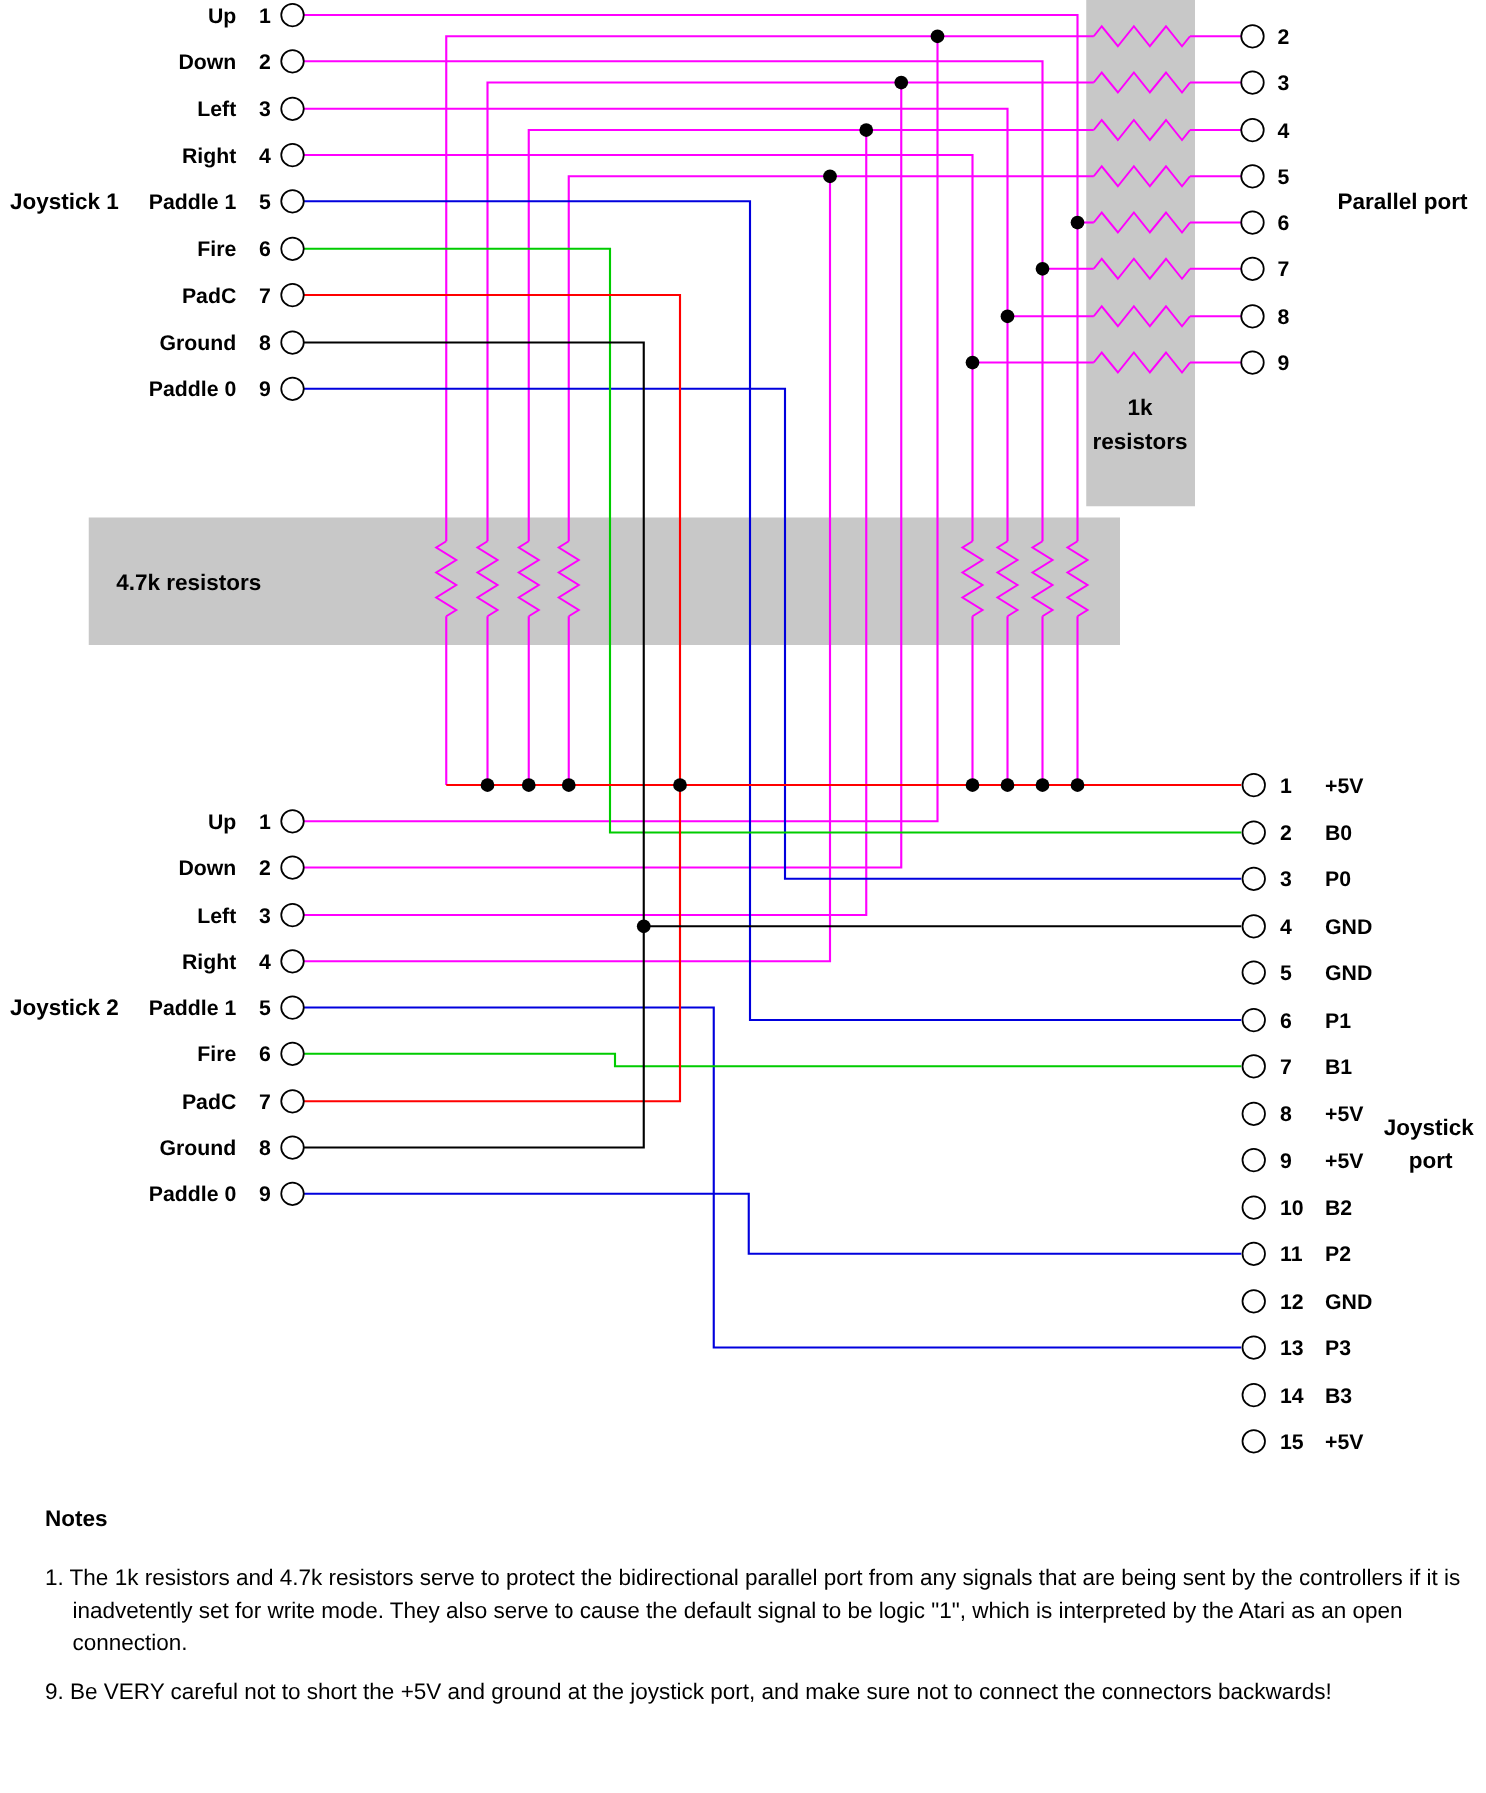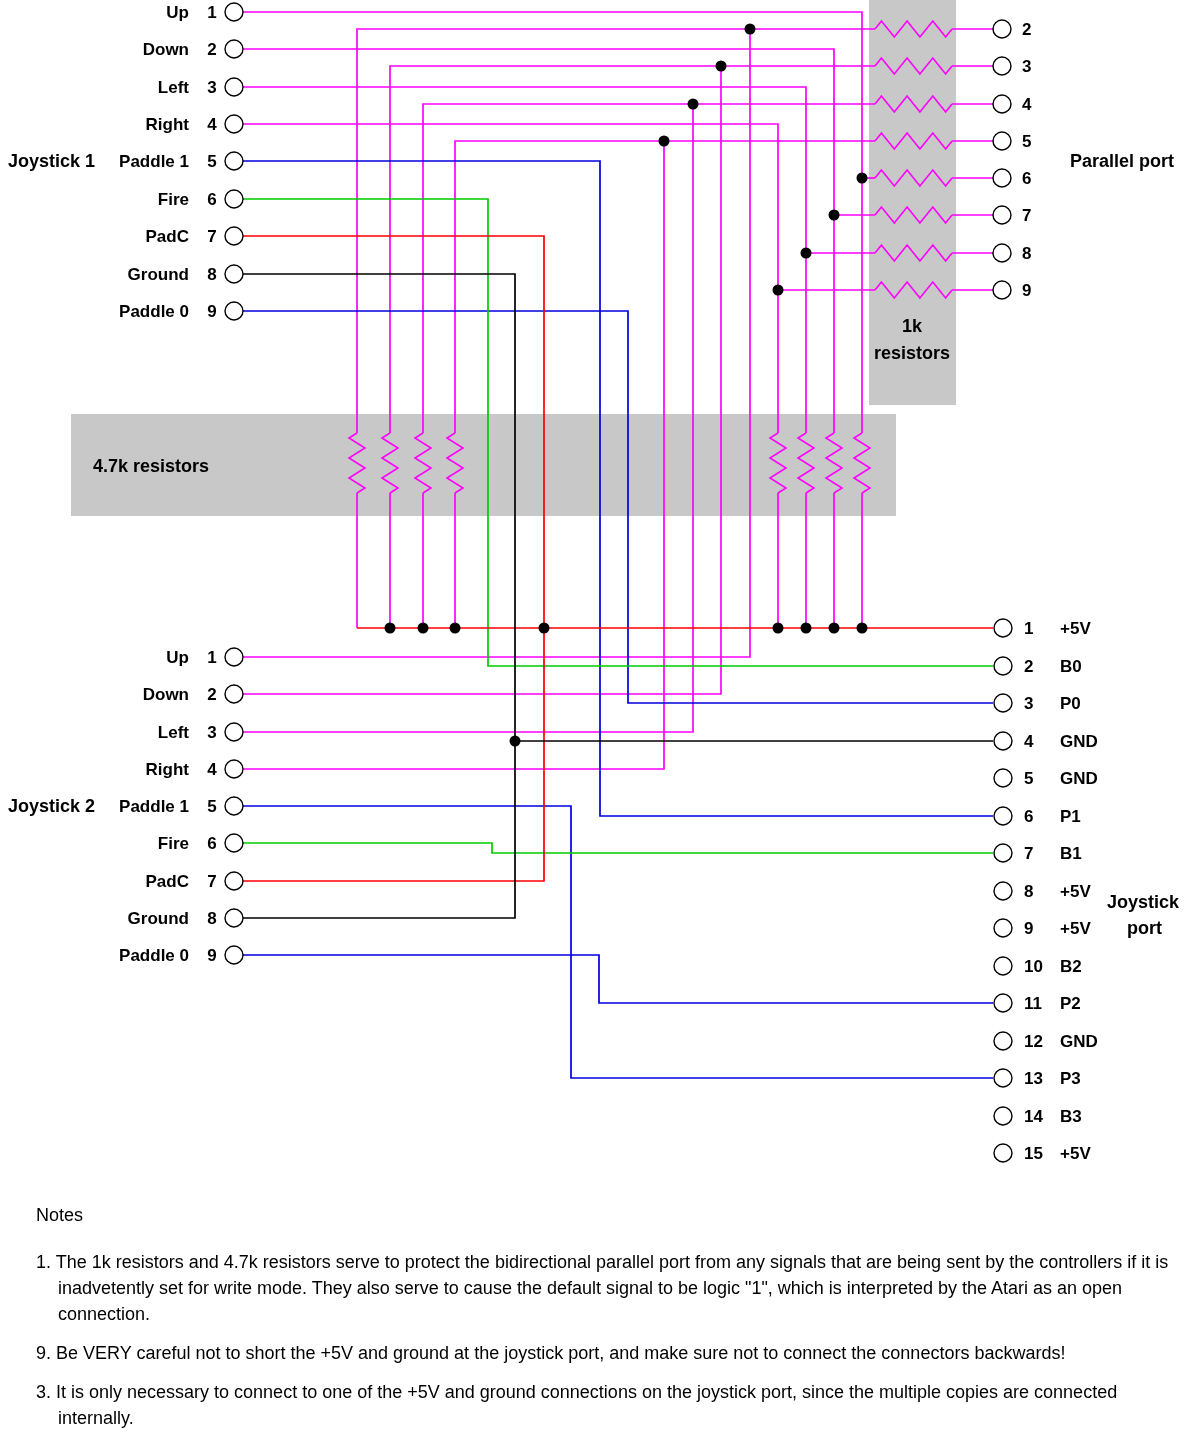--- a/index.html
+++ b/index.html
@@ -16,21 +16,21 @@
   .w{fill:none;stroke-width:1.7;}
   .w-m{stroke:var(--c-magenta);}
   .w-b{stroke:var(--c-blue);}
   .w-g{stroke:var(--c-green);}
   .w-r{stroke:var(--c-red);}
   .w-k{stroke:var(--c-black);}
   .zig{fill:none;stroke:var(--c-magenta);stroke-width:1.6;}
   .pin-circle{fill:#ffffff;stroke:#000000;stroke-width:1.4;}
   .dot{fill:#000000;stroke:none;}
   .notes{position:absolute;left:36px;top:1202px;width:1138px;font-size:18px;line-height:26px;color:#000000;}
-  .notes-heading{font-weight:normal;margin:0 0 21px 0;}
+  .notes-heading{font-weight:bold;margin:0 0 21px 0;}
   .note-item{margin:0 0 13px 0;padding-left:22px;text-indent:-22px;}
 </style>
 </head>
 <body>
 
 <div class="stage">
   <svg id="diagram" width="1189" height="1180" viewBox="0 0 1189 1180">
     <rect class="graybox" x="869" y="0" width="87" height="405"></rect>
     <rect class="graybox" x="71" y="414" width="825" height="102"></rect>
 
@@ -241,15 +241,14 @@
         <text class="t-pin" x="1060" y="1122">B3</text>
         <text class="t-pin" x="1024" y="1159">15</text>
         <text class="t-pin" x="1060" y="1159">+5V</text>
       </g>
   </svg>
 
   <div class="notes">
     <div class="notes-heading">Notes</div>
     <div class="note-item">1. The 1k resistors and 4.7k resistors serve to protect the bidirectional parallel port from any signals that are being sent by the controllers if it is inadvetently set for write mode. They also serve to cause the default signal to be logic "1", which is interpreted by the Atari as an open connection.</div>
     <div class="note-item">9. Be VERY careful not to short the +5V and ground at the joystick port, and make sure not to connect the connectors backwards!</div>
-    <div class="note-item">3. It is only necessary to connect to one of the +5V and ground connections on the joystick port, since the multiple copies are connected internally.</div>
   </div>
 </div>
 
 </body></html>

